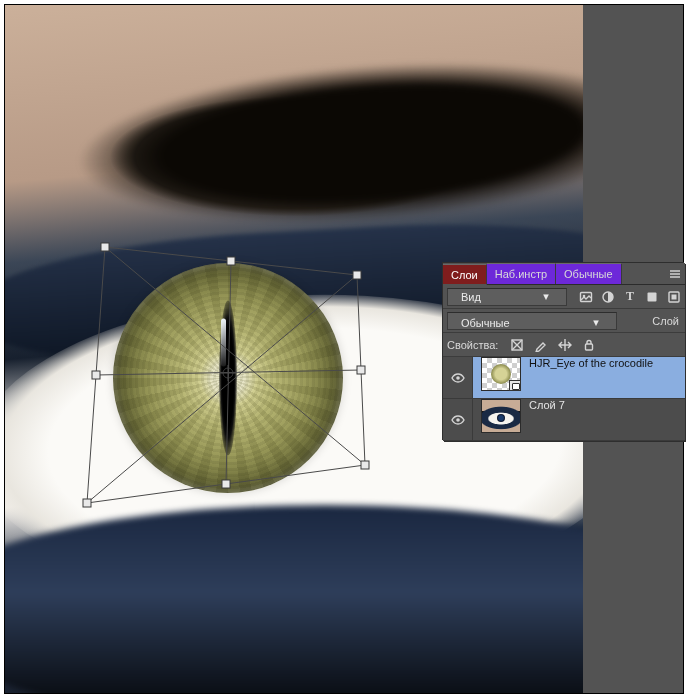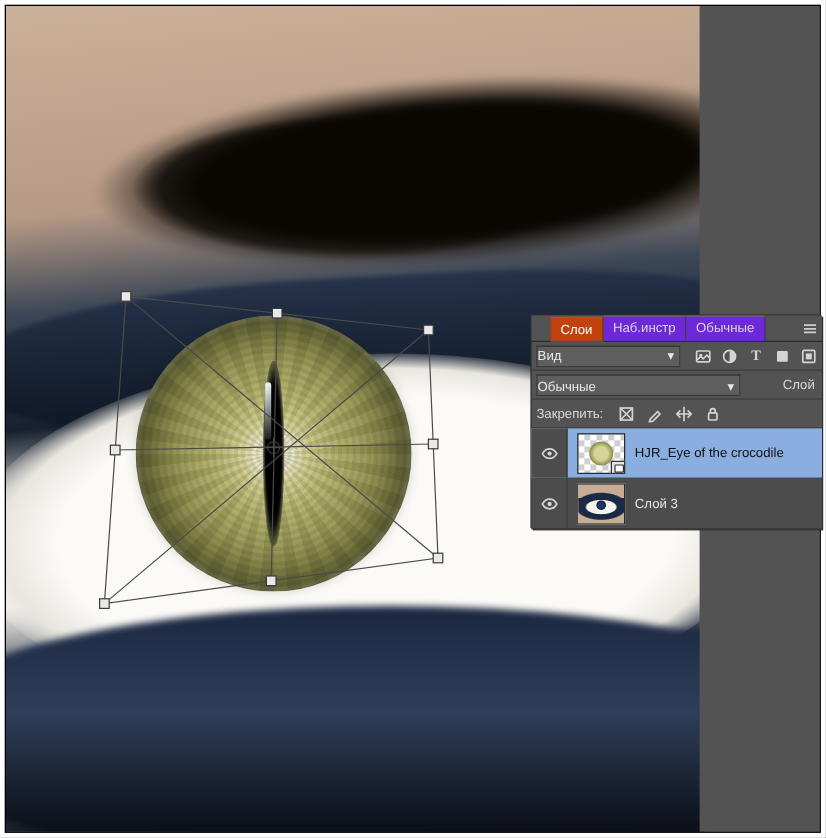--- a/index.html
+++ b/index.html
@@ -143,26 +143,25 @@
   }
   .tab {
     padding: 4px 8px 3px;
     background: #6d28d9;
     color: #d9d9d9;
     border-right: 1px solid #3a3a3a;
     border-top: 1px solid #6a6a6a;
     cursor: default;
   }
   .tab.active {
-    background: #c2410c;
+    background: #7f1d1d;
     color: #fff;
     border-bottom: 1px solid #535353;
     position: relative;
     top: 1px;
-    margin-left: 16px;
   }
   .tab-spacer { flex: 1; }
   .panel-menu {
     width: 20px;
     display: flex; align-items: center; justify-content: center;
     color: #cfcfcf;
   }
   .panel-menu svg { width: 12px; height: 12px; }
 
   .panel-row {
@@ -173,40 +172,39 @@
     gap: 6px;
     border-bottom: 1px solid #3c3c3c;
   }
   .dd {
     background: #5e5e5e;
     border: 1px solid #3a3a3a;
     border-top-color: #2d2d2d;
     color: #eaeaea;
     height: 18px;
     display: flex; align-items: center;
-    padding: 0 0;
+    padding: 0 13px;
     position: relative;
   }
   .dd .caret {
     margin-left: auto;
     width: 14px; text-align: center;
   }
   .dd.kind { width: 120px; }
   .dd.blend { width: 170px; align-items: flex-end; }
   .row-icons { margin-left: auto; display: flex; gap: 8px; color: #d4d4d4; }
   .row-icons span, .lock-icons span { display:inline-flex; align-items:center; justify-content:center; width:14px; height:14px; }
   .label-txt { color: #d9d9d9; padding-right: 2px; }
   .lock-icons { display:flex; gap:10px; align-items:center; margin-left:4px; }
 
   .layers {
     background: #4c4c4c;
   }
   .layer {
     display: flex;
-    align-items: center;
     height: 42px;
     border-bottom: 1px solid #3a3a3a;
     padding-right: 4px;
   }
   .layer.selected { background: #8aaee0; color: #1a1a1a; }
   .vis {
     width: 30px; height: 100%;
     display:flex; align-items:center; justify-content:center;
     border-right: 1px solid #3a3a3a;
     background: #4c4c4c;
@@ -352,21 +350,21 @@
 
     <div class="panel-row">
       <div class="dd blend">
         <span>Обычные</span>
         <span class="caret">▾</span>
       </div>
       <span class="label-txt" style="margin-left:auto">Слой</span>
     </div>
 
     <div class="panel-row">
-      <span class="label-txt">Закрепить:</span>
+      <span class="label-txt">Свойства:</span>
       <div class="lock-icons">
         <span>
           <svg class="icon" viewBox="0 0 14 14">
               <rect x="2" y="2" width="10" height="10"></rect>
               <path d="M2 2l10 10M12 2L2 12"></path>
             </svg>
         </span>
         <span>
           <svg class="icon" viewBox="0 0 14 14">
               <path d="M3 11l6-6 2 2-6 6-3 1z"></path>
@@ -405,20 +403,20 @@
       <div class="layer">
         <div class="vis">
           <svg class="icon" viewBox="0 0 14 14">
               <path d="M1 7s2.2-4 6-4 6 4 6 4-2.2 4-6 4-6-4-6-4z"></path>
               <circle cx="7" cy="7" r="1.8" fill="#d4d4d4" stroke="none"></circle>
             </svg>
         </div>
         <div class="thumb">
           <div class="mini-eye"></div>
         </div>
-        <div class="layer-name">Слой 3</div>
+        <div class="layer-name">Слой 7</div>
       </div>
 
 
     </div>
   </div>
 
 </div>
 
 </body></html>

